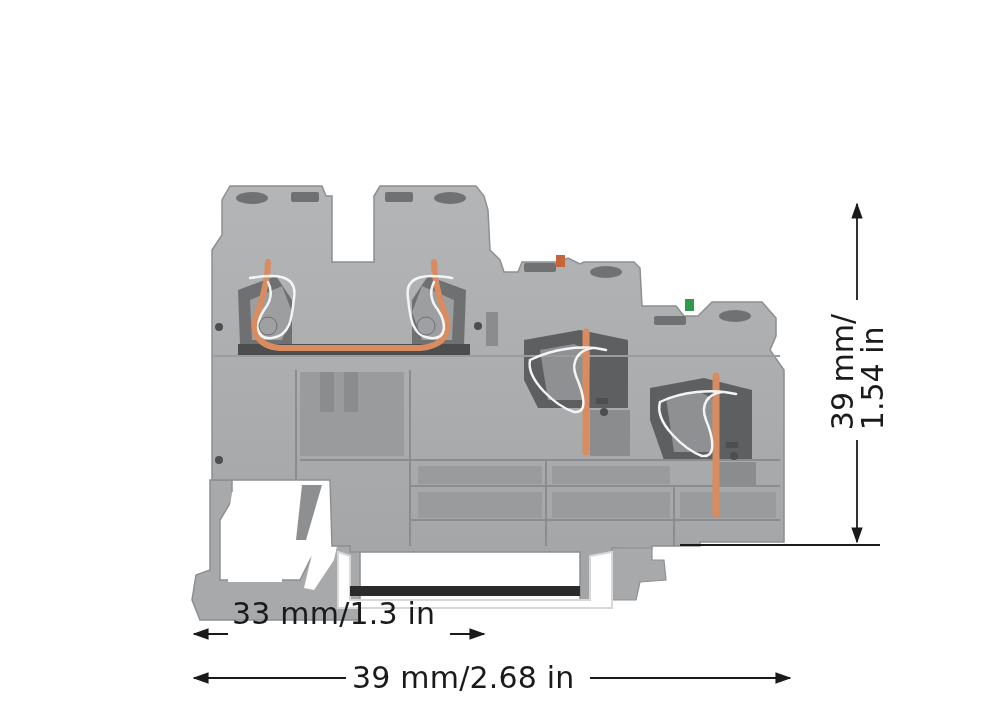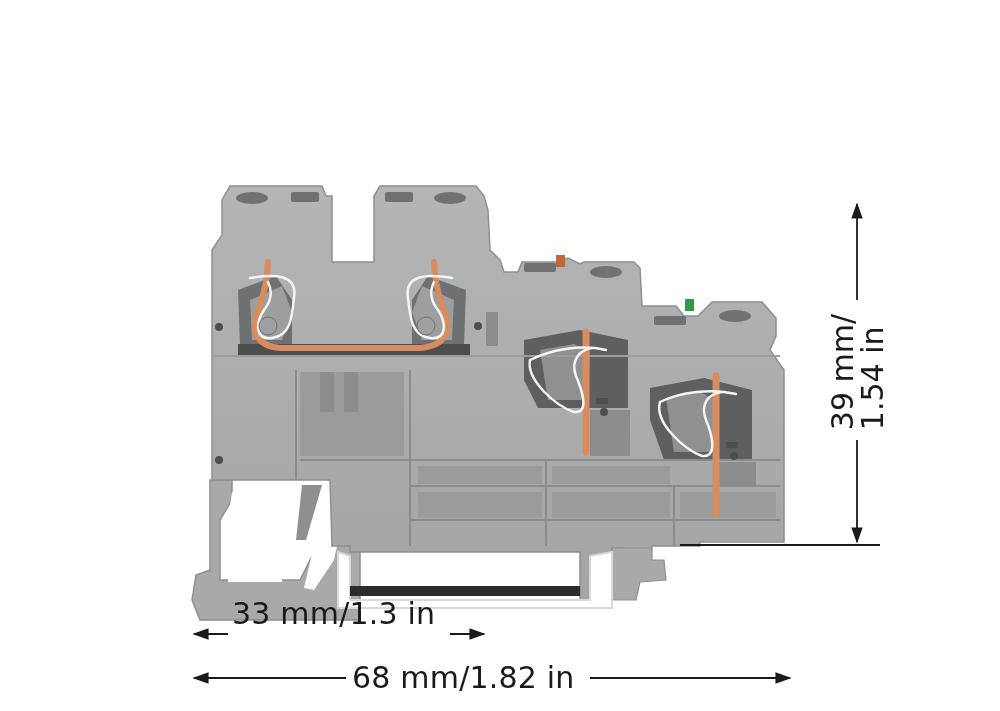--- a/index.html
+++ b/index.html
@@ -138,17 +138,17 @@
 
     <line x1="228" y1="634" x2="194" y2="634" marker-end="url(#arrow)"></line>
     <line x1="450" y1="634" x2="484" y2="634" marker-end="url(#arrow)"></line>
 
     <line x1="346" y1="678" x2="194" y2="678" marker-end="url(#arrow)"></line>
     <line x1="590" y1="678" x2="790" y2="678" marker-end="url(#arrow)"></line>
   </g>
 </svg>
 
 <div id="lbl-33" class="dim-label">33 mm/1.3 in</div>
-<div id="lbl-68" class="dim-label">68 mm/1.82 in</div>
+<div id="lbl-68" class="dim-label">39 mm/2.68 in</div>
 <div id="lbl-39">
   <span>39 mm/</span>
   <span>1.54 in</span>
 </div>
 
 </body></html>

